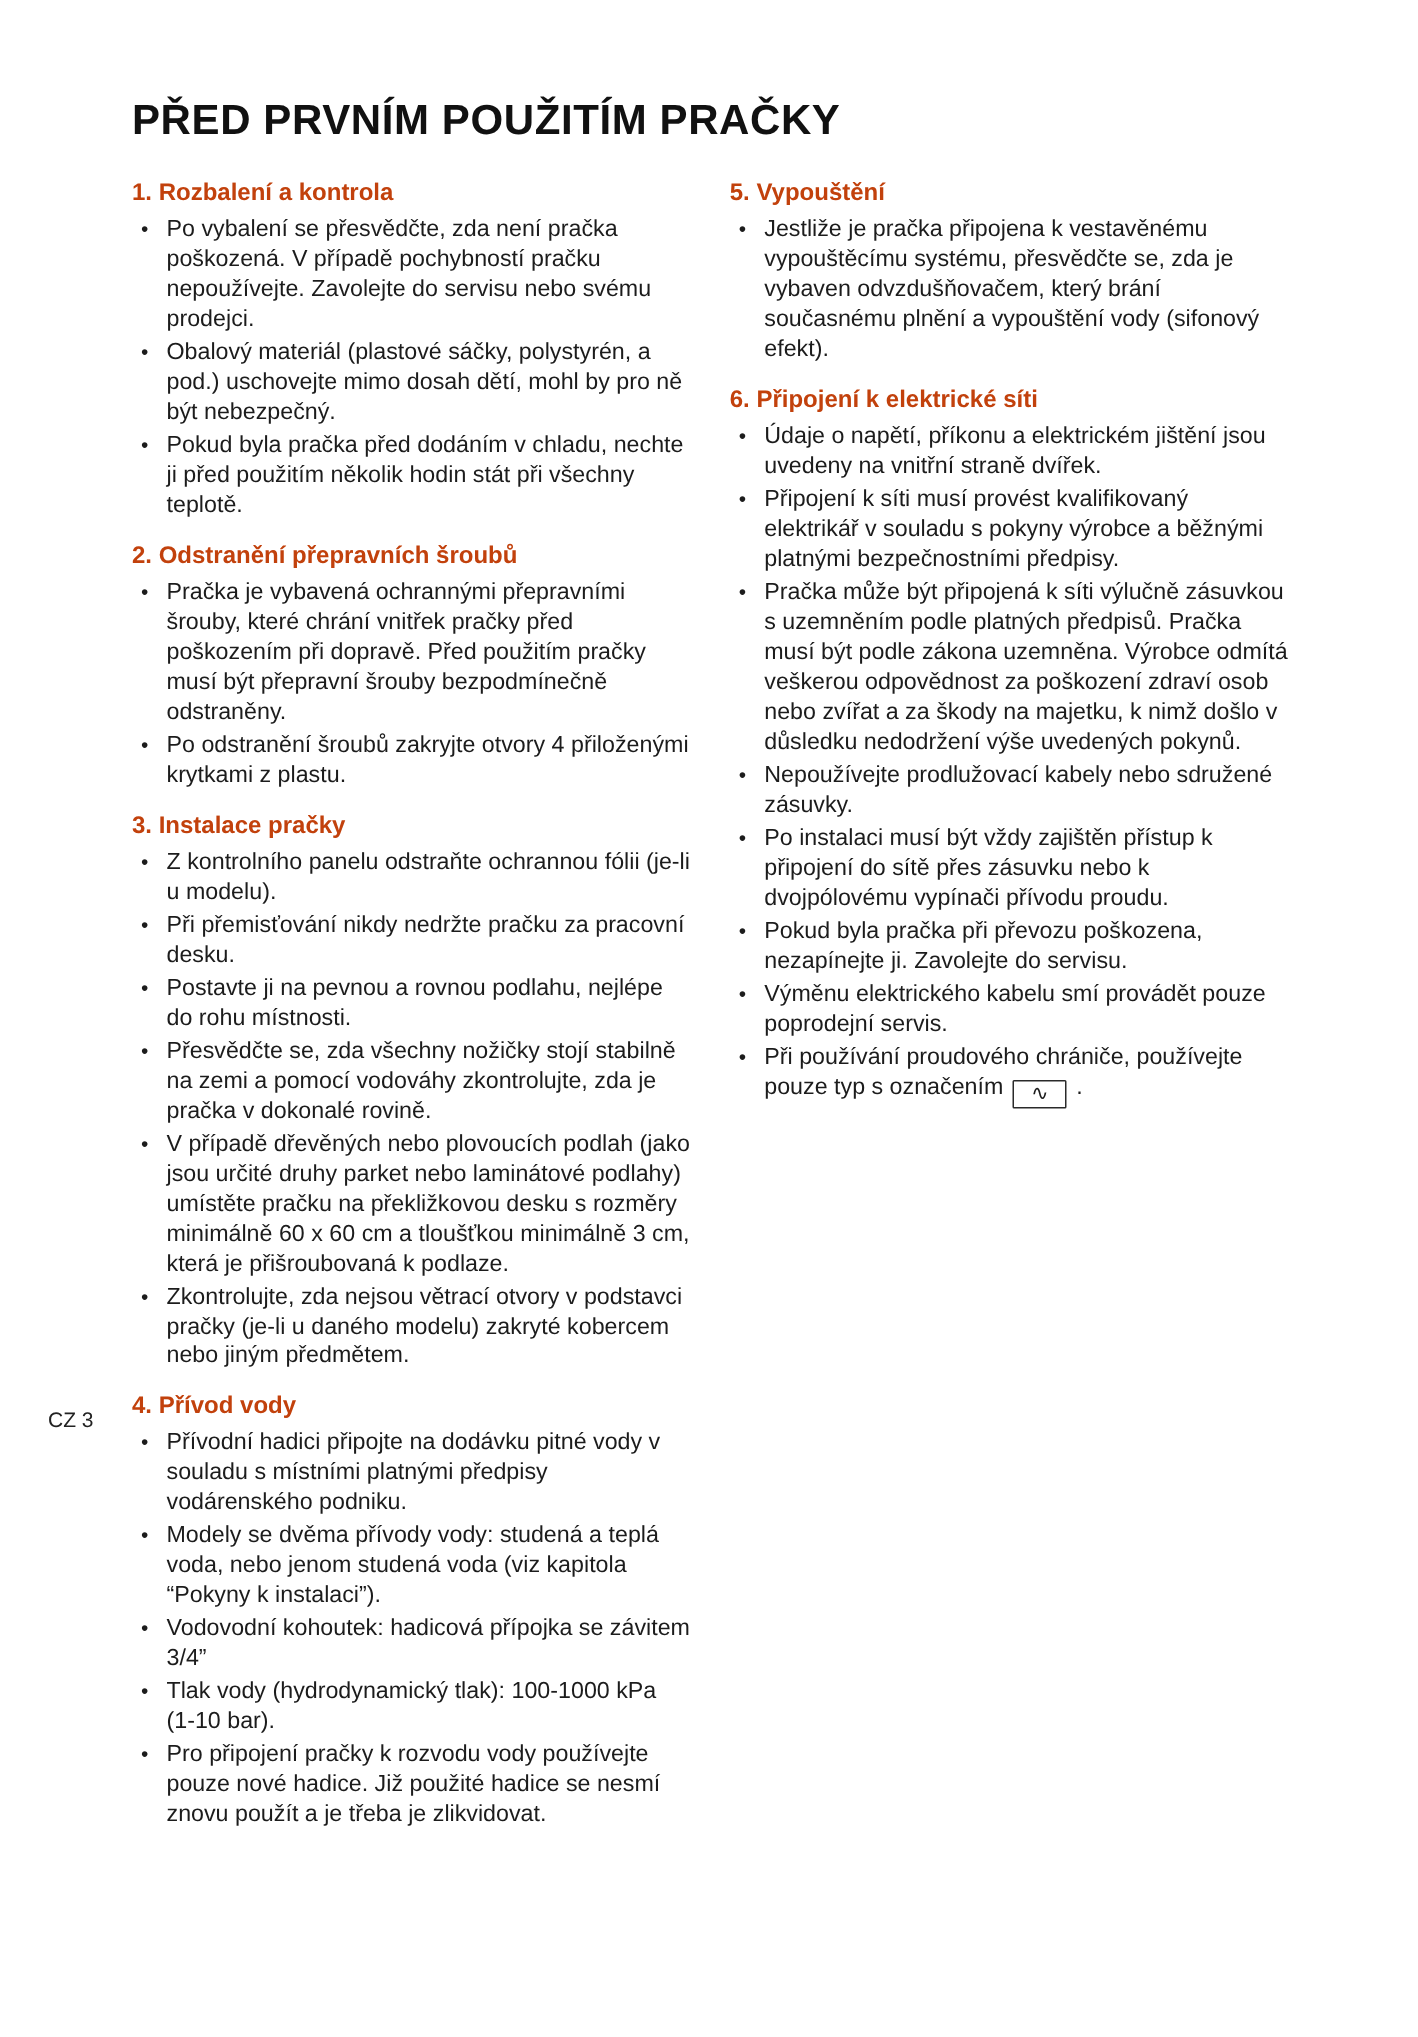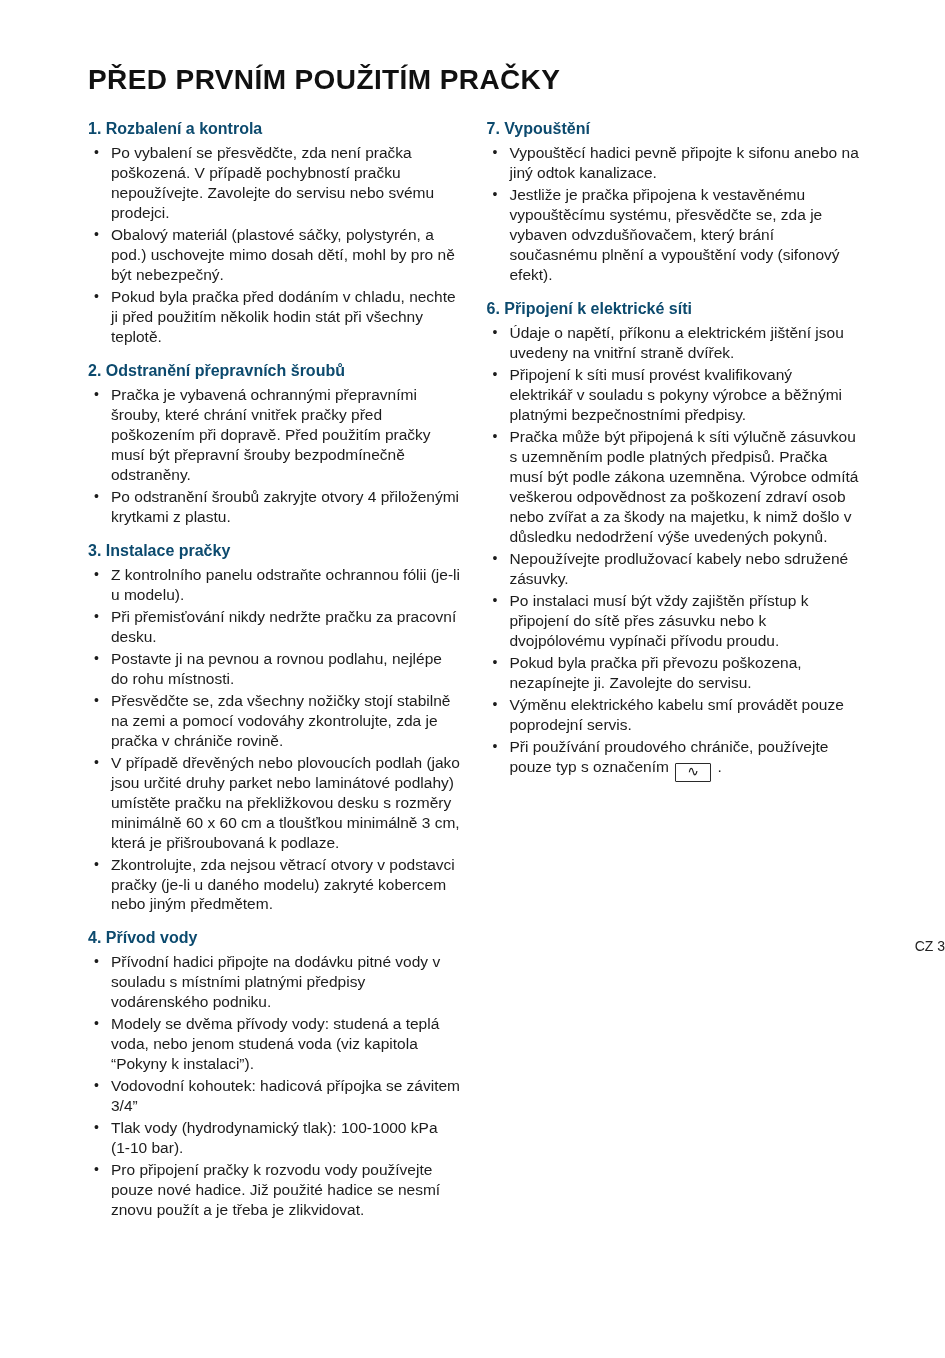--- a/index.html
+++ b/index.html
@@ -35,21 +35,21 @@
     align-items: flex-start;
   }
   .column {
     flex: 1 1 0;
     min-width: 0;
   }
   .section-heading {
     font-size: 16px;
     font-weight: bold;
     margin: 15px 0 5px 0;
-    color: #0c4a6e;
+    color: #c2410c;
   }
   .column > .section-heading:first-child {
     margin-top: 0;
   }
   .bullet-list {
     list-style: none;
     margin: 0 0 2px 0;
     padding: 0;
   }
   .bullet-list li {
@@ -77,21 +77,21 @@
     line-height: 15px;
     font-size: 14px;
     vertical-align: -4px;
     margin: 0 2px;
   }
   .page-footer {
     position: absolute;
     left: 0;
     right: 0;
     bottom: 82px;
-    text-align: right;
+    text-align: left;
     font-size: 14px;
     color: #222;
     padding-left: 32px;
   }
 </style>
 </head>
 <body>
 
 <div class="page">
   <h1 class="doc-title">PŘED PRVNÍM POUŽITÍM PRAČKY</h1>
@@ -107,37 +107,36 @@
         <h2 class="section-heading">2. Odstranění přepravních šroubů</h2>
         <ul class="bullet-list">
           <li>Pračka je vybavená ochrannými přepravními šrouby, které chrání vnitřek pračky před poškozením při dopravě. Před použitím pračky musí být přepravní šrouby bezpodmínečně odstraněny.</li>
           <li>Po odstranění šroubů zakryjte otvory 4 přiloženými krytkami z plastu.</li>
         </ul>
         <h2 class="section-heading">3. Instalace pračky</h2>
         <ul class="bullet-list">
           <li>Z kontrolního panelu odstraňte ochrannou fólii (je-li u modelu).</li>
           <li>Při přemisťování nikdy nedržte pračku za pracovní desku.</li>
           <li>Postavte ji na pevnou a rovnou podlahu, nejlépe do rohu místnosti.</li>
-          <li>Přesvědčte se, zda všechny nožičky stojí stabilně na zemi a pomocí vodováhy zkontrolujte, zda je pračka v chrániče rovině.</li>
+          <li>Přesvědčte se, zda všechny nožičky stojí stabilně na zemi a pomocí vodováhy zkontrolujte, zda je pračka v dokonalé rovině.</li>
           <li>V případě dřevěných nebo plovoucích podlah (jako jsou určité druhy parket nebo laminátové podlahy) umístěte pračku na překližkovou desku s rozměry minimálně 60 x 60 cm a tloušťkou minimálně 3 cm, která je přišroubovaná k podlaze.</li>
           <li>Zkontrolujte, zda nejsou větrací otvory v podstavci pračky (je-li u daného modelu) zakryté kobercem nebo jiným předmětem.</li>
         </ul>
         <h2 class="section-heading">4. Přívod vody</h2>
         <ul class="bullet-list">
           <li>Přívodní hadici připojte na dodávku pitné vody v souladu s místními platnými předpisy vodárenského podniku.</li>
           <li>Modely se dvěma přívody vody: studená a teplá voda, nebo jenom studená voda (viz kapitola “Pokyny k instalaci”).</li>
           <li>Vodovodní kohoutek: hadicová přípojka se závitem 3/4”</li>
           <li>Tlak vody (hydrodynamický tlak): 100-1000 kPa (1-10 bar).</li>
           <li>Pro připojení pračky k rozvodu vody používejte pouze nové hadice. Již použité hadice se nesmí znovu použít a je třeba je zlikvidovat.</li>
         </ul>
       </div>
     <div class="column">
-        <h2 class="section-heading">7. Vypouštění</h2>
+        <h2 class="section-heading">5. Vypouštění</h2>
         <ul class="bullet-list">
-          <li>Vypouštěcí hadici pevně připojte k sifonu anebo na jiný odtok kanalizace.</li>
           <li>Jestliže je pračka připojena k vestavěnému vypouštěcímu systému, přesvědčte se, zda je vybaven odvzdušňovačem, který brání současnému plnění a vypouštění vody (sifonový efekt).</li>
         </ul>
         <h2 class="section-heading">6. Připojení k elektrické síti</h2>
         <ul class="bullet-list">
           <li>Údaje o napětí, příkonu a elektrickém jištění jsou uvedeny na vnitřní straně dvířek.</li>
           <li>Připojení k síti musí provést kvalifikovaný elektrikář v souladu s pokyny výrobce a běžnými platnými bezpečnostními předpisy.</li>
           <li>Pračka může být připojená k síti výlučně zásuvkou s uzemněním podle platných předpisů. Pračka musí být podle zákona uzemněna. Výrobce odmítá veškerou odpovědnost za poškození zdraví osob nebo zvířat a za škody na majetku, k nimž došlo v důsledku nedodržení výše uvedených pokynů.</li>
           <li>Nepoužívejte prodlužovací kabely nebo sdružené zásuvky.</li>
           <li>Po instalaci musí být vždy zajištěn přístup k připojení do sítě přes zásuvku nebo k dvojpólovému vypínači přívodu proudu.</li>
           <li>Pokud byla pračka při převozu poškozena, nezapínejte ji. Zavolejte do servisu.</li>

